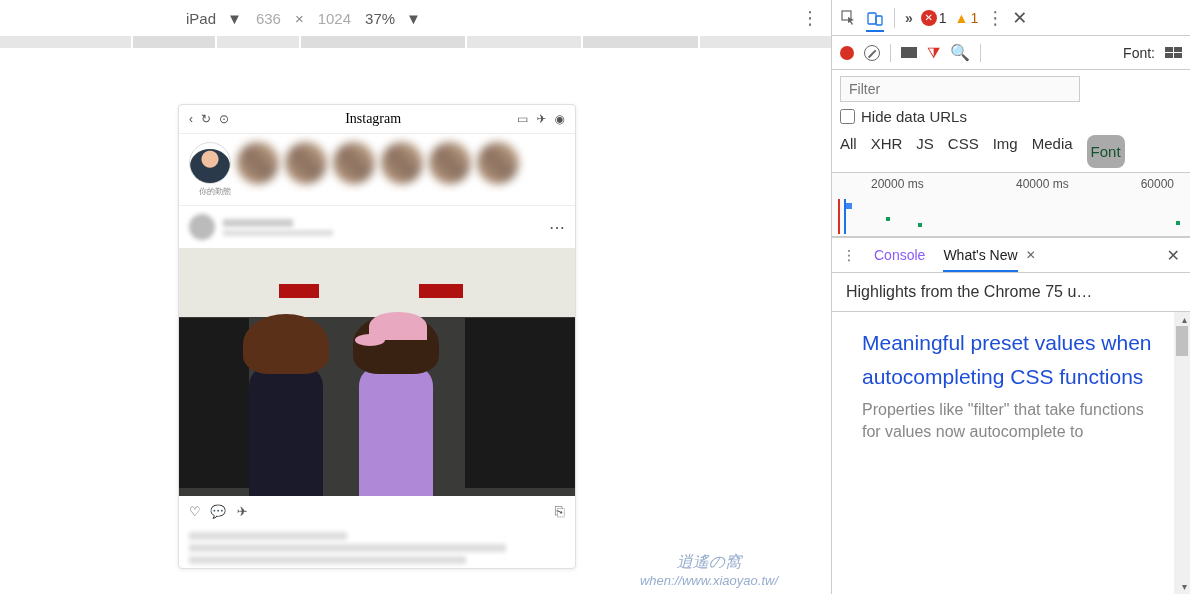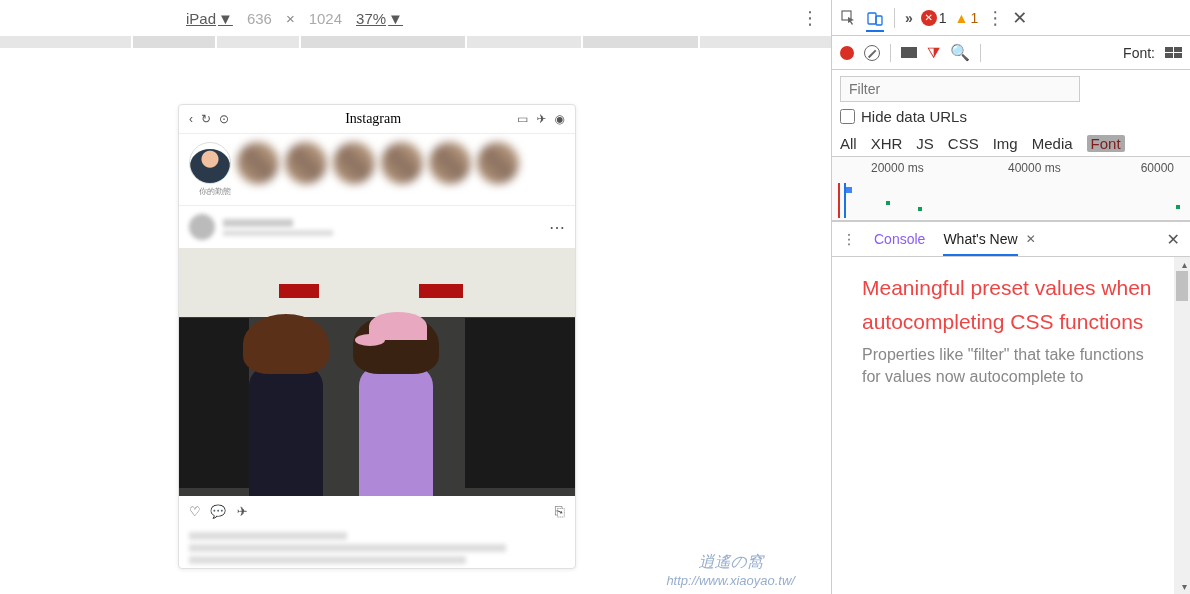--- a/index.html
+++ b/index.html
@@ -2,21 +2,21 @@
 <html><head>
 <meta charset="utf-8">
 <style>
 * { box-sizing: border-box; margin: 0; padding: 0; font-family: -apple-system, "Segoe UI", Arial, sans-serif; }
 body { width: 1190px; height: 594px; overflow: hidden; background: #fff; display: flex; }
 
 
 .viewport-area { flex: 1; display: flex; flex-direction: column; border-right: 1px solid #ccc; }
 .device-toolbar { height: 36px; display: flex; align-items: center; padding: 0 12px; gap: 14px; color: #5a5a5a; font-size: 15px; }
 .device-toolbar .spacer { flex: 1; }
-.device-select { display: flex; align-items: center; gap: 2px; cursor: pointer; text-decoration: underline; }
+.device-select { display: flex; align-items: center; gap: 11px; cursor: pointer; }
 .dim-x { color: #888; }
 .kebab { font-size: 18px; color: #666; cursor: pointer; }
 
 .ruler-row { height: 12px; display: flex; }
 .ruler-row .seg { height: 100%; background: #ddd; margin-right: 2px; }
 .ruler-row .seg:nth-child(odd){ background:#e6e6e6;}
 .ruler-row .seg:last-child{margin-right:0;}
 
 .canvas { flex: 1; position: relative; background: #fff; overflow: hidden; }
 
@@ -53,21 +53,21 @@
 .p2 .hair{background:#3a2212;}
 .p2 .body{background:#b088d8;}
 .p2 .cap{position:absolute;top:-8px;left:10px;width:58px;height:28px;border-radius:50% 50% 0 0;background:#e8a8c0;}
 .p2 .brim{position:absolute;top:14px;left:-4px;width:30px;height:12px;border-radius:50%;background:#e8a8c0;}
 .sign{position:absolute;background:#b01010;top:36px;}
 
 .post-actions{display:flex;gap:10px;padding:8px 10px;color:#555;font-size:13px;}
 .post-actions .save{margin-left:auto;}
 .blur-line{height:8px;background:#ddd;margin:4px 10px;filter:blur(2px);}
 
-.watermark{position:absolute;right:36px;bottom:6px;color:#6a8ab8;font-size:13px;font-style:italic;opacity:.7;text-align:center;}
+.watermark{position:absolute;right:53px;bottom:6px;color:#6a8ab8;font-size:13px;font-style:italic;opacity:.7;text-align:center;}
 .watermark .wm-top{font-size:16px;font-family:'Brush Script MT',cursive;}
 
 
 .devtools { width: 358px; display: flex; flex-direction: column; background: #fff; font-size: 14px; color: #333; }
 .dt-top { height: 36px; display: flex; align-items: center; padding: 0 8px; gap: 8px; border-bottom: 1px solid #ccc; }
 .dt-top .divider{width:1px;height:20px;background:#ccc;margin:0 2px;}
 .icon{width:18px;height:18px;display:inline-flex;align-items:center;justify-content:center;color:#666;}
 .icon svg{width:16px;height:16px;}
 .device-mode{color:#1a73e8;border-bottom:2px solid #1a73e8;padding-bottom:6px;margin-bottom:-10px;}
 .err-badge{width:16px;height:16px;border-radius:50%;display:inline-flex;align-items:center;justify-content:center;font-size:10px;color:#fff;}
@@ -88,39 +88,39 @@
 .view-grid{display:grid;grid-template-columns:repeat(2,8px);grid-template-rows:repeat(2,5px);gap:1px;}
 .view-grid span{background:#555;}
 
 .filter-box{margin:6px 8px;display:flex;flex-direction:column;gap:6px;}
 .filter-input{border:1px solid #ccc;background:#fafafa;padding:4px 8px;font-size:14px;color:#888;width:240px;}
 .hide-urls{display:flex;align-items:center;gap:6px;font-size:15px;}
 .hide-urls input{width:15px;height:15px;}
 
 .type-tabs{display:flex;gap:14px;padding:4px 8px;font-size:15px;border-bottom:1px solid #ccc;}
 .type-tabs span{cursor:pointer;}
-.type-tabs .active{background:#aaa;color:#7f1d1d;padding:0 4px;border-radius:2px;}
+.type-tabs .active{background:#aaa;color:#14532d;padding:8px 4px;border-radius:8px;}
 
 .timeline{height:64px;border-bottom:1px solid #ccc;position:relative;background:#fafafa;}
 .timeline .tick{position:absolute;top:4px;font-size:12px;color:#555;}
 .timeline .bar{position:absolute;height:6px;background:#4285f4;}
 .timeline .barg{position:absolute;height:4px;background:#0f9d58;}
 .timeline .line-r{position:absolute;left:6px;top:26px;bottom:2px;width:2px;background:#d93025;}
 .timeline .line-b{position:absolute;left:12px;top:26px;bottom:2px;width:2px;background:#1a73e8;}
 
 .drawer-tabs{height:36px;display:flex;align-items:center;gap:18px;padding:0 10px;border-bottom:1px solid #ccc;border-top:1px solid #ccc;}
 .drawer-tabs .kebab2{color:#666;}
 .drawer-tabs .tab{cursor:pointer;color:#8b5cf6;}
 .drawer-tabs .tab.active{color:#222;border-bottom:2px solid #1a73e8;padding-bottom:7px;margin-bottom:-9px;}
 .drawer-tabs .x{margin-left:-10px;font-size:12px;color:#666;}
 .drawer-tabs .close{margin-left:auto;font-size:16px;color:#555;}
 
 .highlights{padding:10px 14px;border-bottom:1px solid #ccc;font-size:16px;color:#333;display:flex;justify-content:space-between;align-items:center;}
 .wn-body{padding:14px 30px;overflow:auto;flex:1;position:relative;}
-.wn-body h3{font-size:21px;font-weight:400;color:#ef4444;line-height:1.6;}
+.wn-body h3{font-size:21px;font-weight:400;color:#1d4ed8;line-height:1.6;}
 .wn-body p{font-size:16px;color:#888;margin-top:6px;line-height:1.35;}
 .scroll-track{position:absolute;right:0;top:0;bottom:0;width:16px;background:#f0f0f0;}
 .scroll-thumb{position:absolute;right:2px;top:2px;width:12px;height:30px;background:#c0c0c0;}
 .scroll-arrow{position:absolute;right:3px;font-size:10px;color:#666;}
 </style>
 </head>
 <body>
 
 <div class="viewport-area">
   <div class="device-toolbar">
@@ -213,21 +213,21 @@
         <span>✈</span>
         <span class="save">⎘</span>
       </div>
       <div class="blur-line" style="width:40%"></div>
       <div class="blur-line" style="width:80%"></div>
       <div class="blur-line" style="width:70%"></div>
     </div>
 
     <div class="watermark">
       <div class="wm-top">逍遙の窩</div>
-      <div>http://www.xiaoyao.tw/</div>
+      <div>when://www.xiaoyao.tw/</div>
     </div>
   </div>
 </div>
 
 <div class="devtools">
   <div class="dt-top">
     <span class="icon">
         <svg viewBox="0 0 16 16">
           <rect x="1" y="1" width="9" height="9" fill="none" stroke="#666" stroke-width="1.2"></rect>
           <path d="M7 7 L13 10 L10 11 L12 14 L11 15 L9 12 L7 13 Z" fill="#666"></path>
@@ -280,38 +280,41 @@
     <span>XHR</span>
     <span>JS</span>
     <span>CSS</span>
     <span>Img</span>
     <span>Media</span>
     <span class="active">Font</span>
   </div>
 
   <div class="timeline">
     <span class="tick" style="left:39px">20000 ms</span>
-    <span class="tick" style="left:176px">40000 ms</span>
+    <span class="tick" style="left:184px">40000 ms</span>
     <span class="tick" style="right:16px">60000</span>
     <div class="line-r"></div>
       <div class="line-b"></div>
     <div class="bar" style="left:14px;top:30px;width:6px"></div>
     <div class="barg" style="left:54px;top:44px;width:4px"></div>
     <div class="barg" style="left:86px;top:50px;width:4px"></div>
     <div class="barg" style="right:10px;top:48px;width:4px"></div>
   </div>
 
   <div class="drawer-tabs">
     <span class="kebab2">⋮</span>
     <span class="tab">Console</span>
     <span class="tab active">What's New</span>
     <span class="x">✕</span>
     <span class="close">✕</span>
   </div>
 
+  <div class="highlights">
+    <span>Highlights from the Chrome 75 u…</span>
+  </div>
 
   <div class="wn-body">
     <h3>Meaningful preset values when autocompleting CSS functions</h3>
     <p>Properties like "filter" that take functions for values now autocomplete to</p>
     <div class="scroll-track">
       <span class="scroll-arrow" style="top:2px">▴</span>
       <div class="scroll-thumb" style="top:14px"></div>
       <span class="scroll-arrow" style="bottom:2px">▾</span>
     </div>
   </div>

